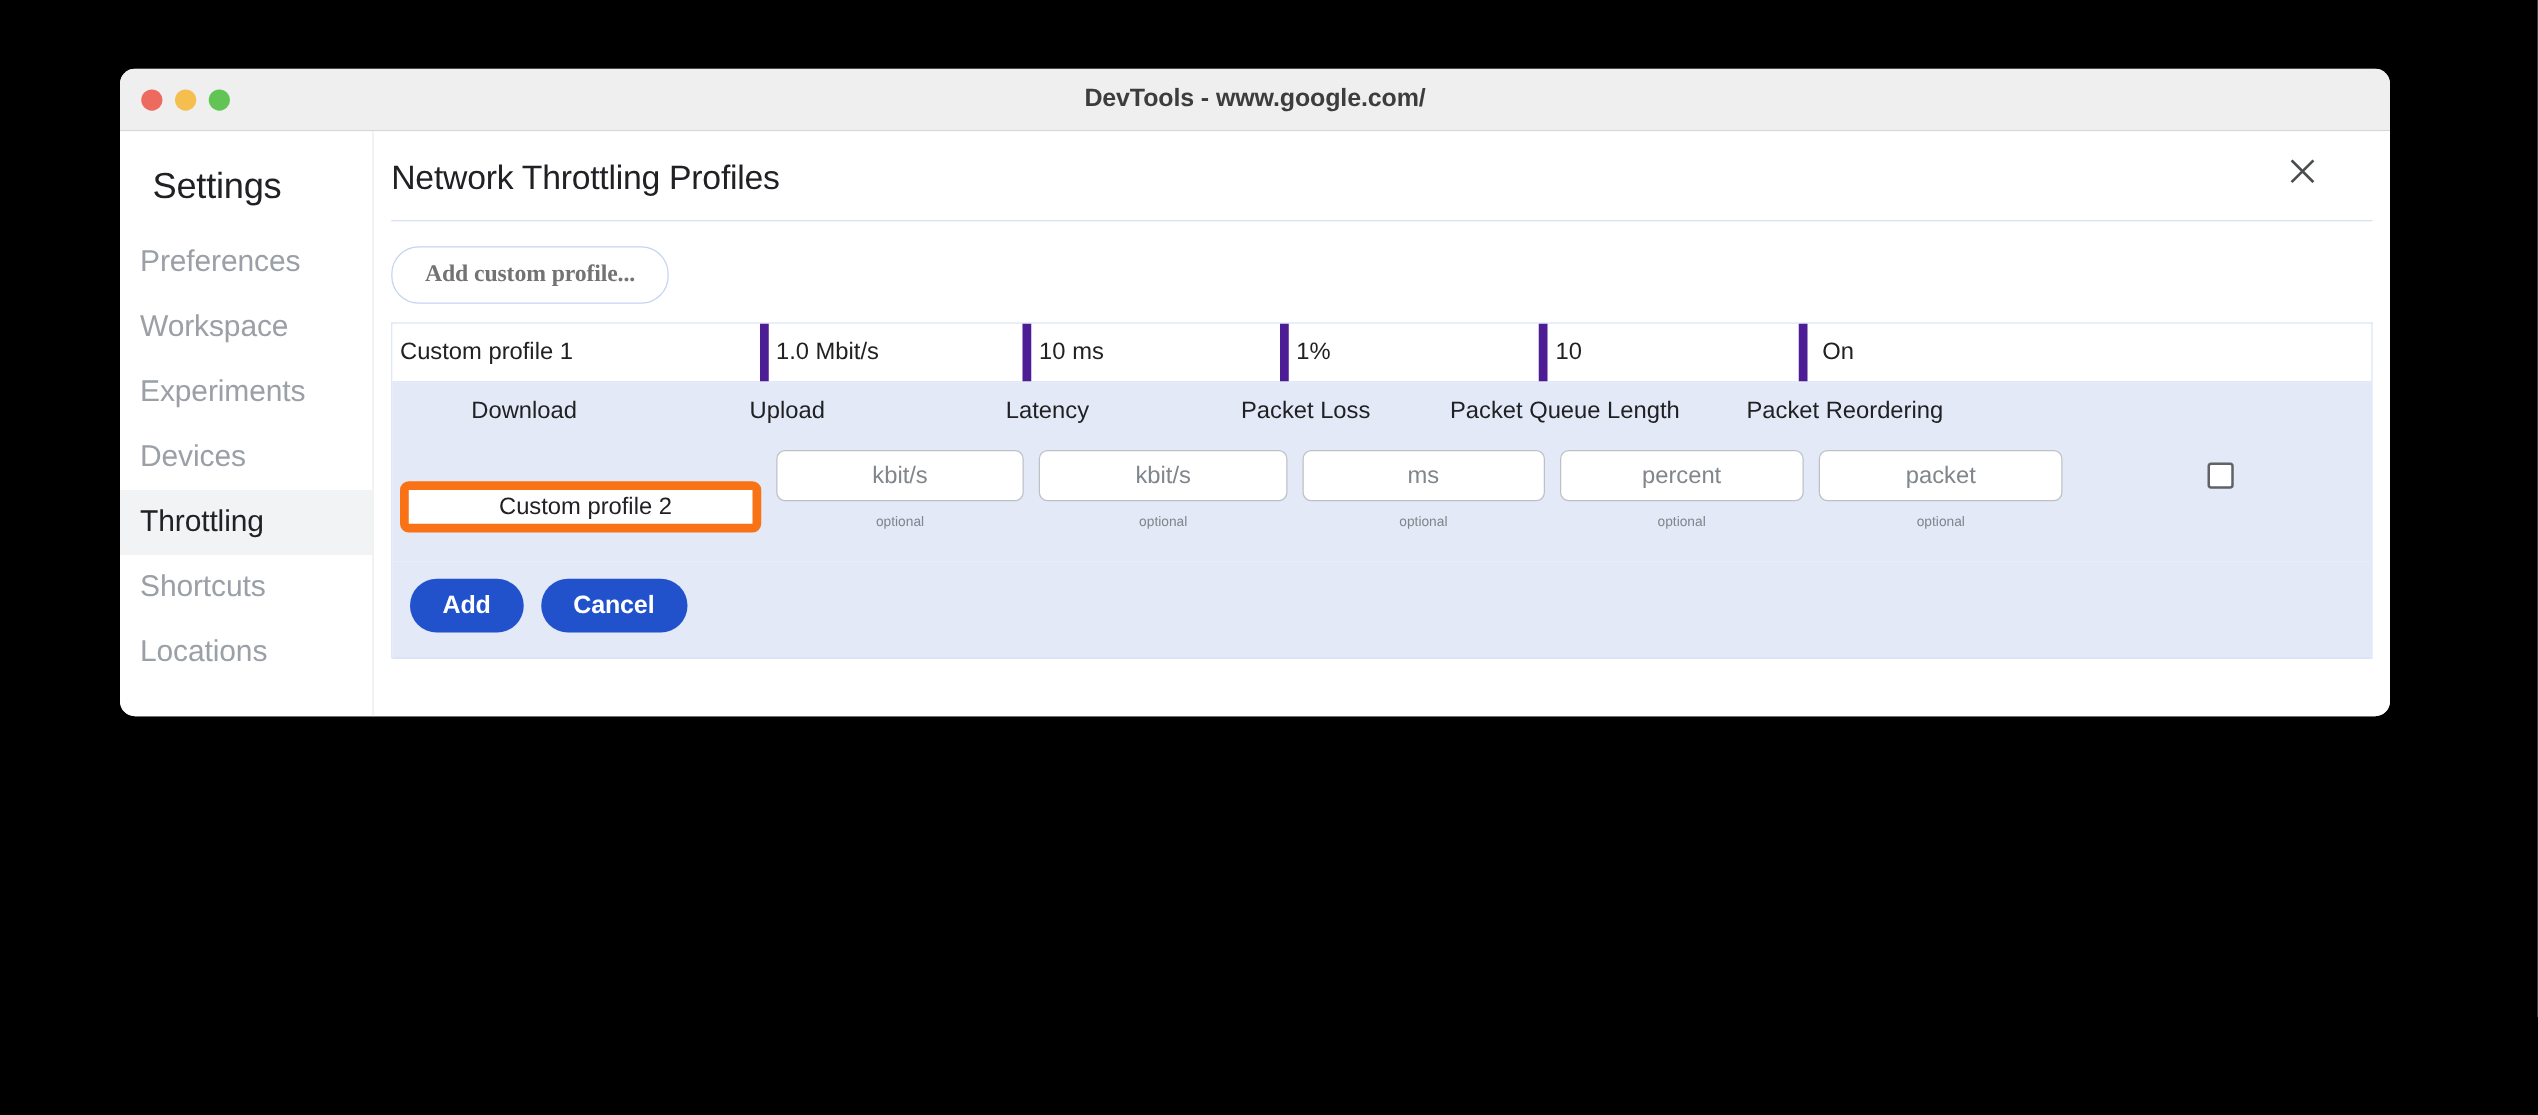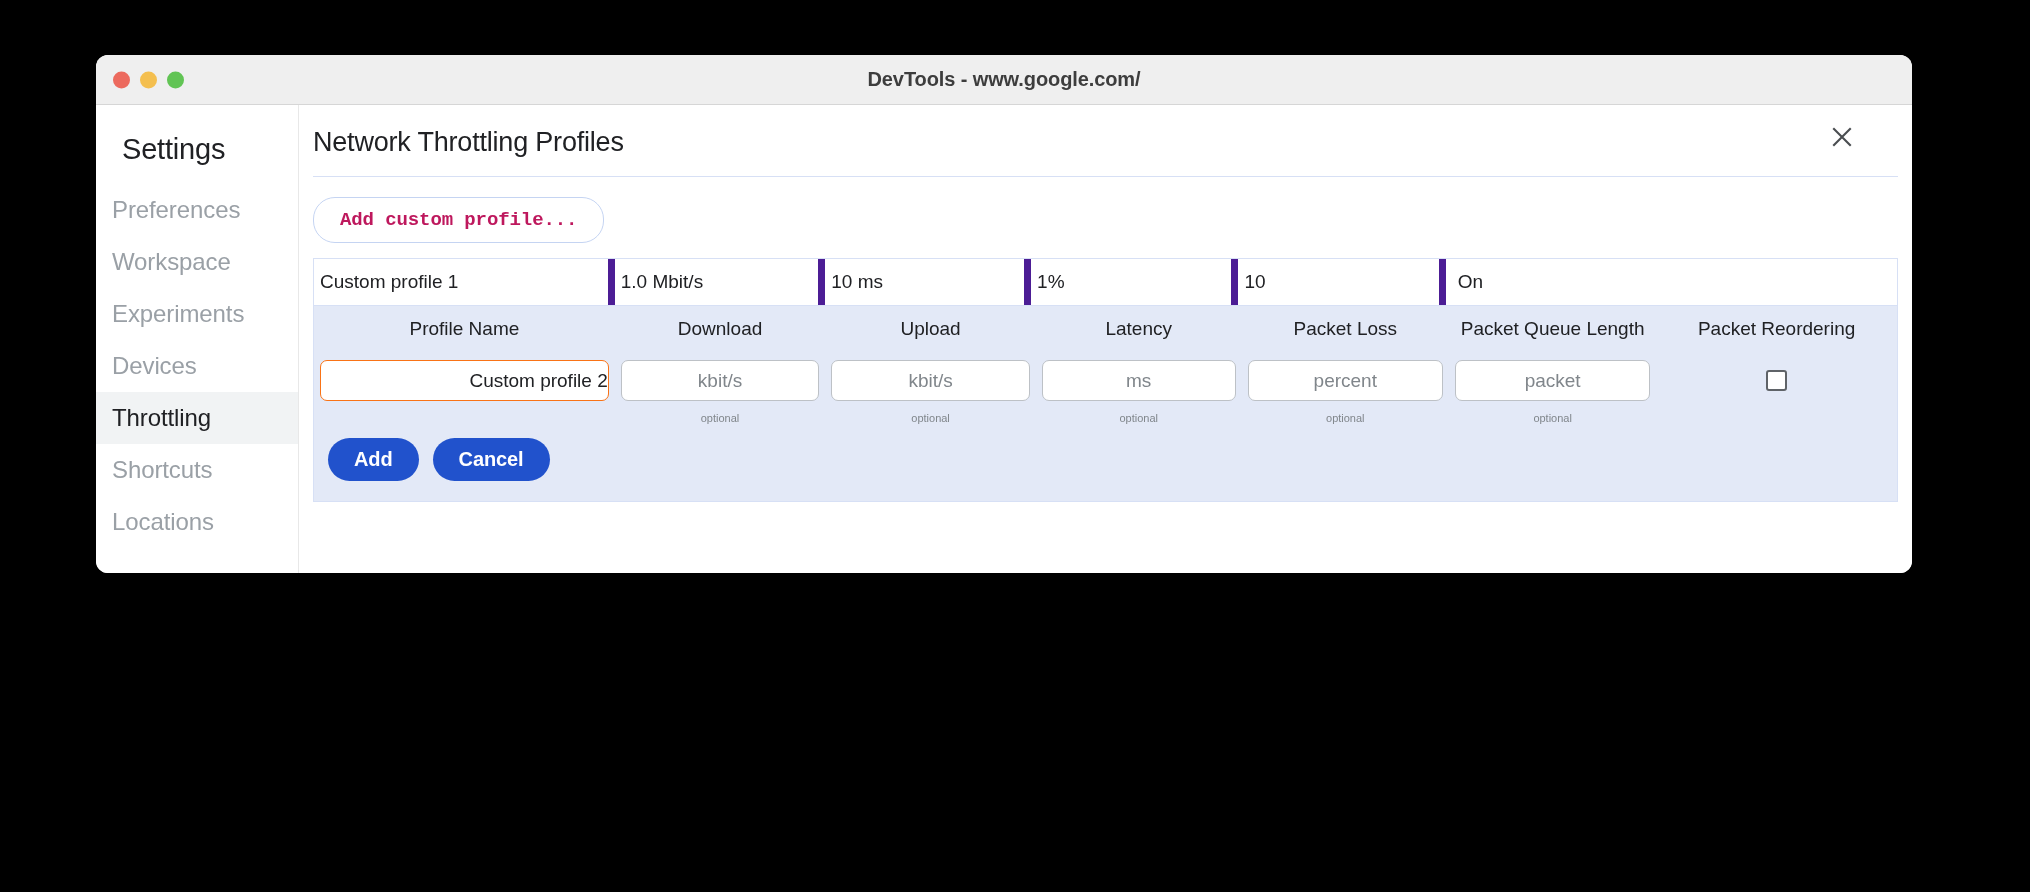--- a/index.html
+++ b/index.html
@@ -113,27 +113,27 @@
     height: 1px;
     background: #d7e0f5;
   }
 
   .add-profile-btn {
     margin: 20px 0 0 14px;
     display: inline-block;
     border: 1px solid #c5d4f2;
     border-radius: 22px;
     background: #ffffff;
-    color: #be185d;
+    color: #737373;
     font-size: 19px;
     font-weight: bold;
     padding: 11px 26px;
     cursor: pointer;
     letter-spacing: -0.1px;
-    font-family: Liberation Mono, monospace;
+    font-family: Liberation Serif, serif;
   }
 
   
   .table {
     margin: 15px 14px 0 14px;
     border: 1px solid #d7e0f5;
     border-bottom: none;
   }
   .trow { display: flex; }
 
@@ -181,23 +181,24 @@
     border: 1px solid #bdc1c6;
     border-radius: 7px;
     background: #ffffff;
     font-size: 19px;
     font-family: "Liberation Sans", sans-serif;
     color: #202124;
     text-align: center;
     outline: none;
   }
   input.field.focused {
-    border: 1px solid #f97316;
-    text-align: right;
+    border: 7px solid #f97316;
+    text-align: center;
     padding-left: 8px;
+    margin-top: 25px;
   }
   input.field::placeholder { color: #80868b; opacity: 1; }
 
   .optional {
     font-size: 11px;
     color: #80868b;
     margin-top: 11px;
   }
   .optional.hidden { visibility: hidden; }
 
@@ -283,21 +284,20 @@
         <div class="trow values">
           <div class="cell c0">Custom profile 1</div>
           <div class="cell c1">1.0 Mbit/s</div>
           <div class="cell c3">10 ms</div>
           <div class="cell c4">1%</div>
           <div class="cell c5">10</div>
           <div class="cell c6">On</div>
         </div>
 
         <div class="trow headers">
-          <div class="hcell c0">Profile Name</div>
           <div class="hcell c1">Download</div>
           <div class="hcell c2">Upload</div>
           <div class="hcell c3">Latency</div>
           <div class="hcell c4">Packet Loss</div>
           <div class="hcell c5">Packet Queue Length</div>
           <div class="hcell c6">Packet Reordering</div>
         </div>
 
         <div class="trow inputs">
           <div class="icell c0">

